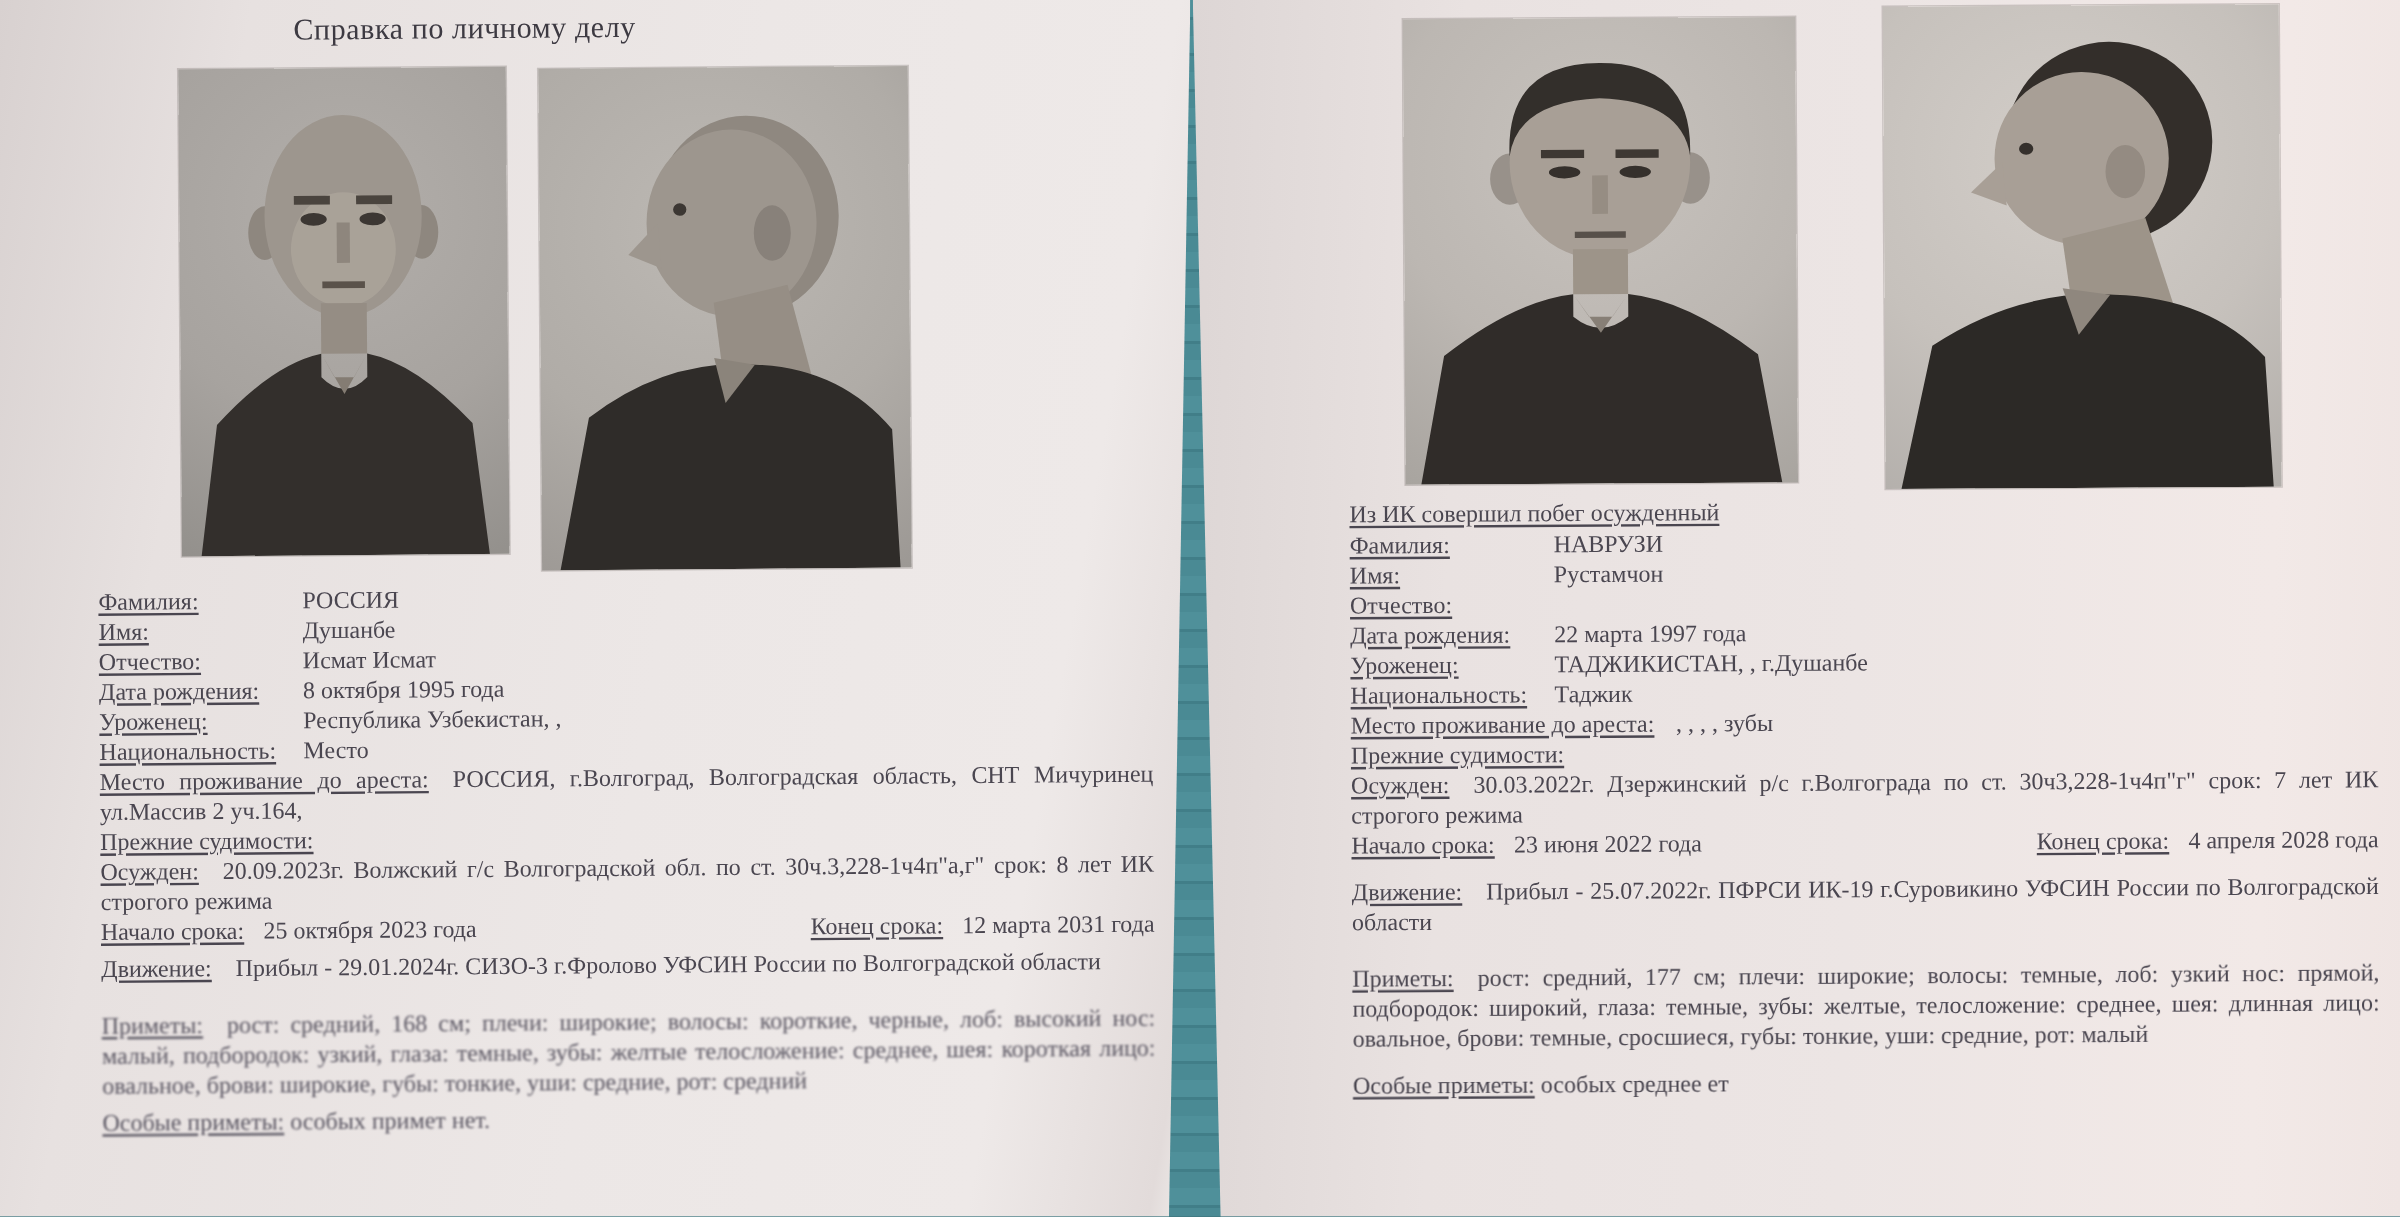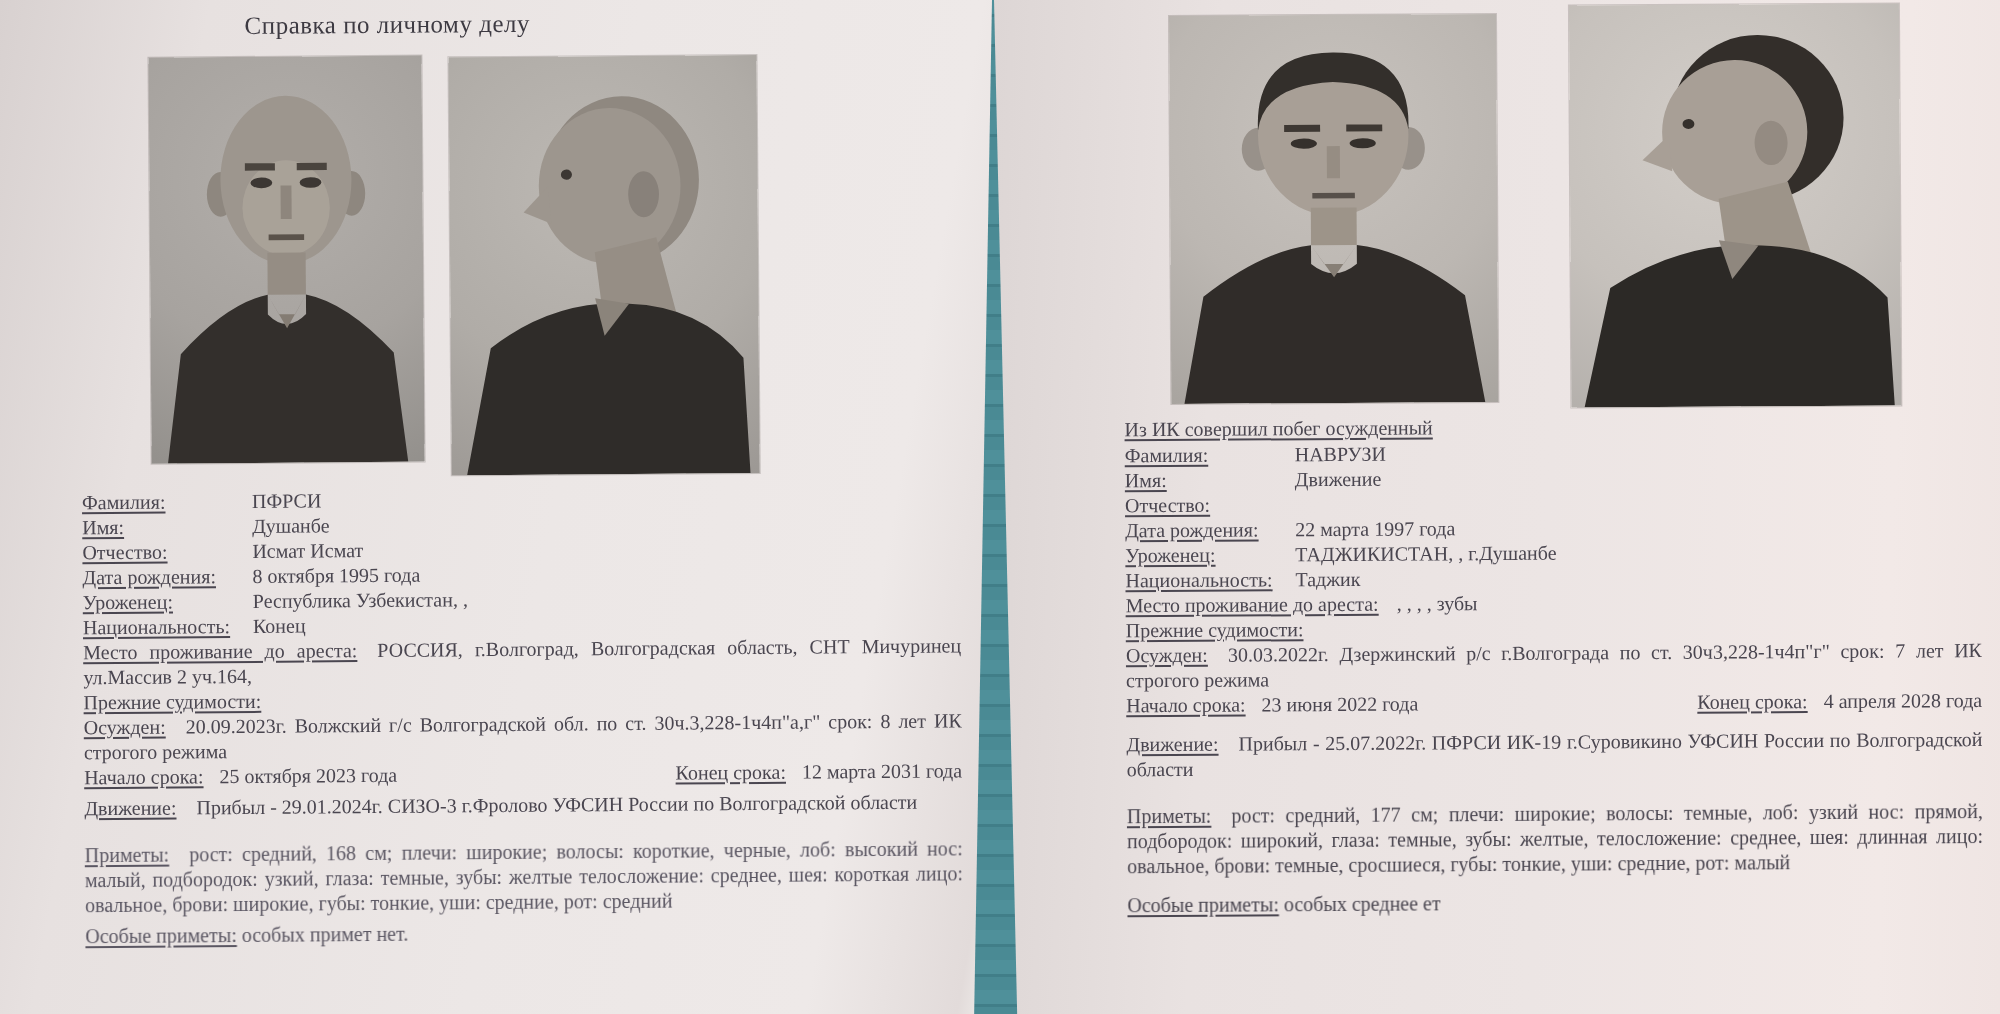--- a/index.html
+++ b/index.html
@@ -81,26 +81,26 @@
           <circle cx="38" cy="41" r="1.8" fill="#3c3733"></circle>
           <ellipse cx="63" cy="48" rx="5" ry="8" fill="#88817a"></ellipse>
           <polygon points="47,68 67,63 74,92 50,94" fill="#968e85"></polygon>
           <path d="M5 145 L13 101 Q34 84 58 86 Q81 87 95 105 L97 145 Z" fill="#2f2c29"></path>
           <path d="M47 84 L58 86 L50 97 Z" fill="#8b847b"></path>
         </svg>
       </div>
 
       <div class="textblock" id="lp-text">
         <div class="fieldgrid">
-          <div class="row"><span class="lbl">Фамилия:</span><span>ПФРСИ</span></div>
+          <div class="row"><span class="lbl">Фамилия:</span><span>РОССИЯ</span></div>
           <div class="row"><span class="lbl">Имя:</span><span>Душанбе</span></div>
           <div class="row"><span class="lbl">Отчество:</span><span>Исмат Исмат</span></div>
           <div class="row"><span class="lbl">Дата рождения:</span><span>8 октября 1995 года</span></div>
           <div class="row"><span class="lbl">Уроженец:</span><span>Республика Узбекистан, ,</span></div>
-          <div class="row"><span class="lbl">Национальность:</span><span>Конец</span></div>
+          <div class="row"><span class="lbl">Национальность:</span><span>Место</span></div>
         </div>
         <p class="para"><span class="lbl">Место проживание до ареста:</span><span>РОССИЯ, г.Волгоград, Волгоградская область, СНТ Мичуринец ул.Массив 2 уч.164,</span></p>
         <div class="row"><span class="lbl">Прежние судимости:</span></div>
         <p class="para"><span class="lbl">Осужден:</span><span>20.09.2023г. Волжский г/с Волгоградской обл. по ст. 30ч.3,228-1ч4п"а,г"  срок: 8 лет  ИК строгого режима</span></p>
         <div class="term-row">
           <span class="lbl">Начало срока:</span>
           <span class="val1">25 октября 2023 года</span>
           <span class="lbl">Конец срока:</span>
           <span class="val2">12 марта 2031 года</span>
         </div>
@@ -145,21 +145,21 @@
           <polygon points="45,70 66,64 74,94 48,96" fill="#9d9489"></polygon>
           <path d="M4 145 L12 102 Q34 85 58 87 Q82 88 96 106 L98 145 Z" fill="#2c2926"></path>
           <path d="M45 85 L57 87 L49 99 Z" fill="#8f877e"></path>
         </svg>
       </div>
 
       <div class="textblock" id="rp-text">
         <div class="row heading-row"><span class="lbl">Из ИК совершил побег осужденный</span></div>
         <div class="fieldgrid">
           <div class="row"><span class="lbl">Фамилия:</span><span>НАВРУЗИ</span></div>
-          <div class="row"><span class="lbl">Имя:</span><span>Движение</span></div>
+          <div class="row"><span class="lbl">Имя:</span><span>Рустамчон</span></div>
           <div class="row"><span class="lbl">Отчество:</span><span></span></div>
           <div class="row"><span class="lbl">Дата рождения:</span><span>22 марта 1997 года</span></div>
           <div class="row"><span class="lbl">Уроженец:</span><span>ТАДЖИКИСТАН, , г.Душанбе</span></div>
           <div class="row"><span class="lbl">Национальность:</span><span>Таджик</span></div>
           <div class="row"><span class="lbl">Место проживание до ареста:</span><span>, , , , зубы</span></div>
         </div>
         <div class="row"><span class="lbl">Прежние судимости:</span></div>
         <p class="para"><span class="lbl">Осужден:</span><span>30.03.2022г. Дзержинский р/с г.Волгограда по ст. 30ч3,228-1ч4п"г"  срок: 7 лет ИК строгого режима</span></p>
         <div class="term-row">
           <span class="lbl">Начало срока:</span>

